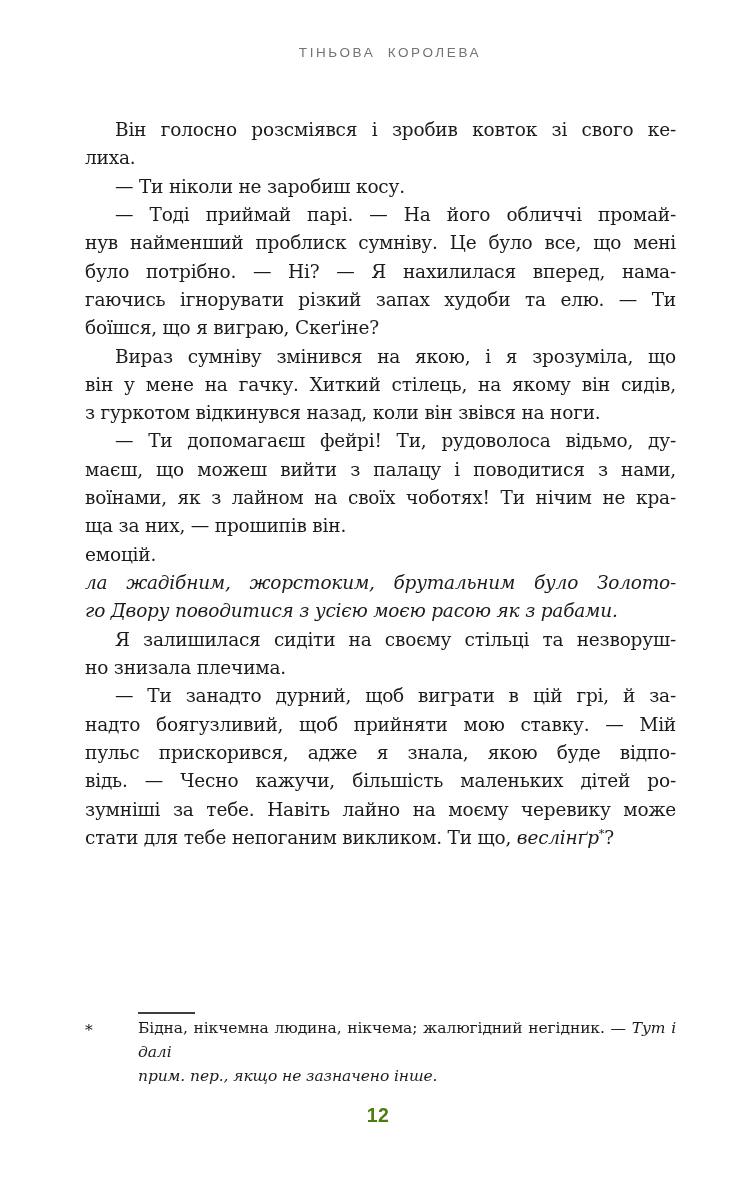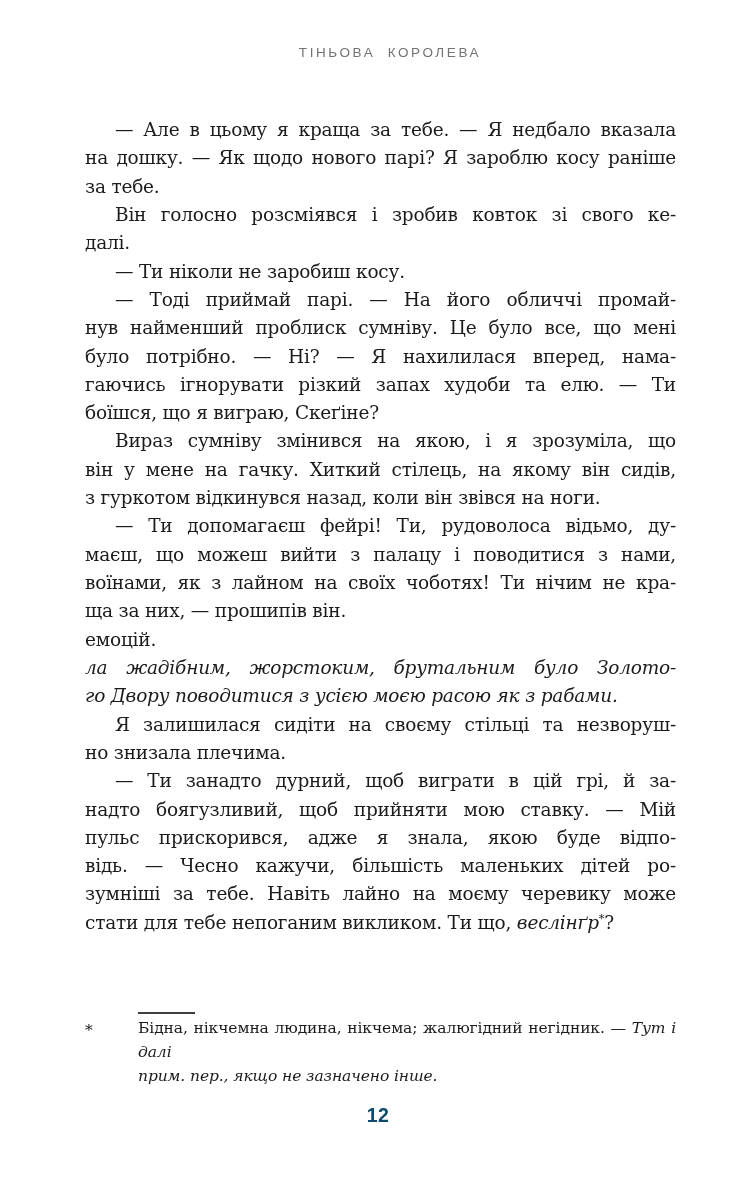--- a/index.html
+++ b/index.html
@@ -62,39 +62,34 @@
   .page-number {
     position: absolute;
     top: 1104px;
     left: 0;
     width: 100%;
     text-align: center;
     font-family: "Liberation Sans", sans-serif;
     font-size: 19.5px;
     font-weight: 600;
     letter-spacing: 0.5px;
-    color: #0c4a6e;
+    color: #4d7c0f;
   }
 </style>
 </head>
 <body>
 
 <div class="page">
 
   <div class="running-head">ТІНЬОВА КОРОЛЕВА</div>
 
   <main class="body-text">
       <div class="paragraph">
-        <div class="line first"><span>— Але в цьому я краща за тебе. — Я недбало вказала</span></div>
-        <div class="line"><span>на дошку. — Як щодо нового парі? Я зароблю косу раніше</span></div>
-        <div class="line last"><span>за тебе.</span></div>
-      </div>
-      <div class="paragraph">
         <div class="line first"><span>Він голосно розсміявся і зробив ковток зі свого ке-</span></div>
-        <div class="line last"><span>далі.</span></div>
+        <div class="line last"><span>лиха.</span></div>
       </div>
       <div class="paragraph">
         <div class="line first last"><span>— Ти ніколи не заробиш косу.</span></div>
       </div>
       <div class="paragraph">
         <div class="line first"><span>— Тоді приймай парі. — На його обличчі промай-</span></div>
         <div class="line"><span>нув найменший проблиск сумніву. Це було все, що мені</span></div>
         <div class="line"><span>було потрібно. — Ні? — Я нахилилася вперед, нама-</span></div>
         <div class="line"><span>гаючись ігнорувати різкий запах худоби та елю. — Ти</span></div>
         <div class="line last"><span>боїшся, що я виграю, Скеґіне?</span></div>

